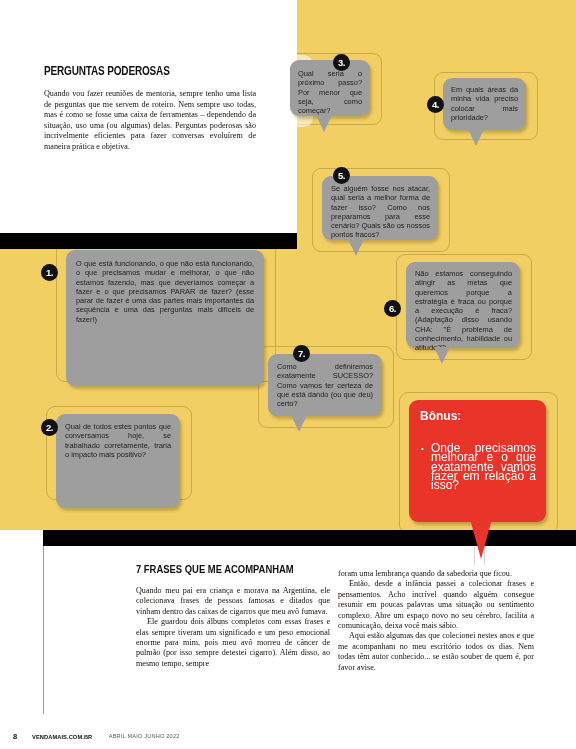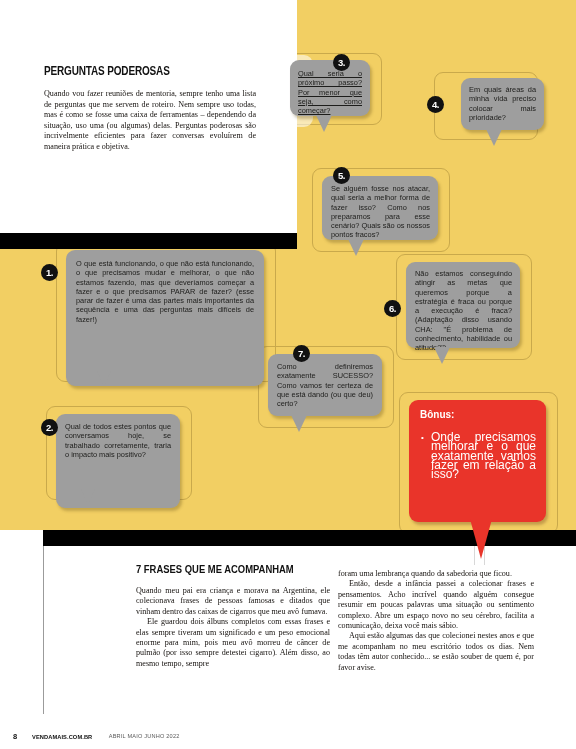--- a/index.html
+++ b/index.html
@@ -85,25 +85,25 @@
     background:transparent;
     pointer-events:none;
   }
   .ghost-white{
     position:absolute;
     border-radius:9px;
     background:#ffffff;
     opacity:.55;
   }
   
-  #b3{left:290px;top:60px;width:80px;height:56px;padding:9px 8px 6px 8px;text-decoration:underline;}
+  #b3{left:290px;top:60px;width:80px;height:56px;padding:9px 8px 6px 8px;}
   #b3 .tail{left:26px;top:55px;}
   #n3{left:333px;top:54px;}
 
-  #b4{left:443px;top:78px;width:83px;height:52px;padding:7px 8px 6px 8px;margin-left:18px;}
+  #b4{left:443px;top:78px;width:83px;height:52px;padding:7px 8px 6px 8px;}
   #b4 .tail{left:25px;top:51px;}
   #n4{left:427px;top:96px;}
 
   #b5{left:322px;top:176px;width:116px;height:64px;padding:8px 8px 18px 9px;}
   #b5 .tail{left:26px;top:63px;}
   #n5{left:333px;top:167px;}
 
   #b6{left:406px;top:262px;width:114px;height:86px;padding:7px 8px 5px 9px;}
   #b6 .tail{left:28px;top:85px;}
   #n6{left:384px;top:300px;}
@@ -122,21 +122,21 @@
 
   
   #bonus{
     position:absolute;left:409px;top:400px;width:137px;height:122px;
     background:#e9342a;border-radius:9px;
     padding:9px 10px 6px 11px;box-sizing:border-box;
     box-shadow:2px 3px 3px rgba(90,40,20,.30);
     z-index:5;
   }
   #bonus .bonus-title{
-    color:#ffffff;font-weight:bold;font-size:10px;margin-bottom:13px;display:block;
+    color:#ffffff;font-weight:bold;font-size:12px;margin-bottom:21px;display:block;
   }
   #bonus ul{margin:0;padding:0;list-style:none;}
   #bonus li{
     color:#ffffff;font-size:12px;line-height:9.3px;text-align:justify;
     padding-left:11px;position:relative;margin-bottom:2px;
   }
   #bonus li:before{
     content:"•";position:absolute;left:1px;top:-0.5px;font-size:8px;
   }
   .red-tail{

